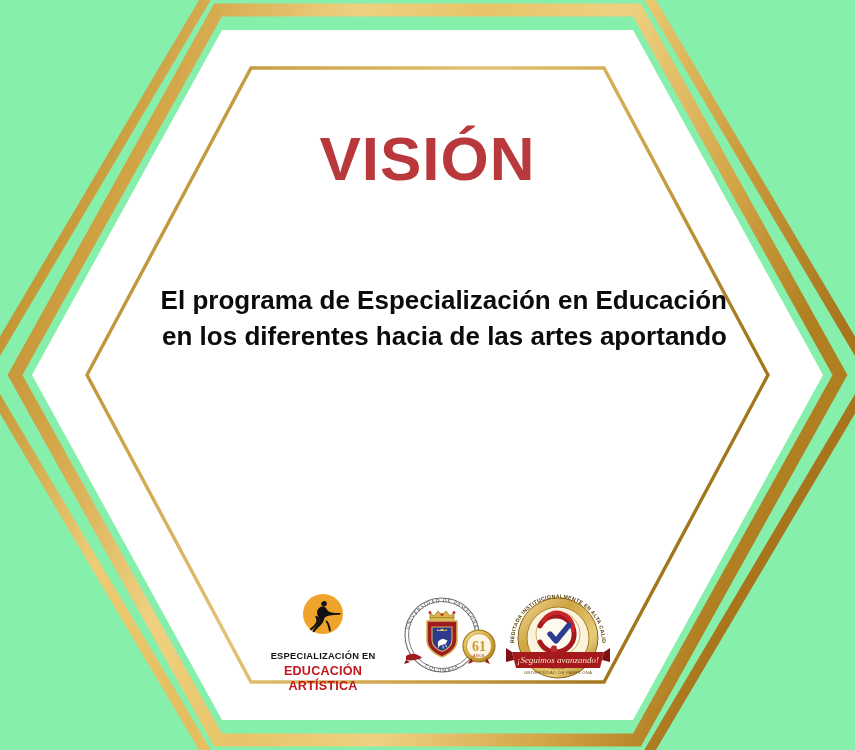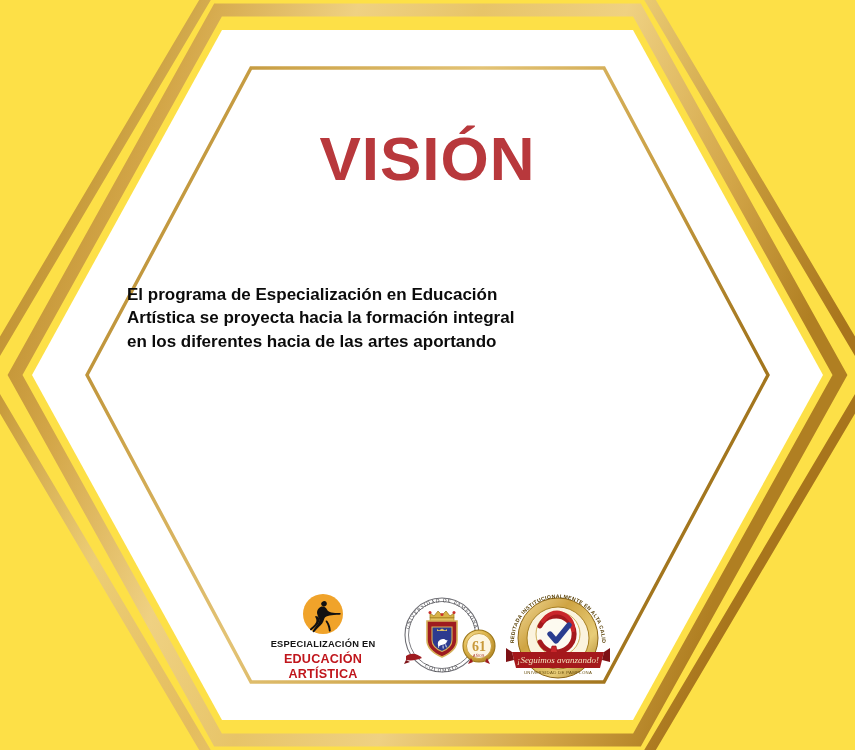--- a/index.html
+++ b/index.html
@@ -11,21 +11,21 @@
     width: 855px;
     height: 750px;
     overflow: hidden;
     font-family: "Liberation Sans", sans-serif;
     background: #b32f33;
   }
   #poster {
     position: relative;
     width: 855px;
     height: 750px;
-    background: #fde047;
+    background: #86efac;
     overflow: hidden;
   }
   #frame-svg {
     position: absolute;
     left: 0;
     top: 0;
     width: 855px;
     height: 750px;
   }
   
@@ -46,22 +46,22 @@
     font-weight: bold;
     letter-spacing: 1px;
     color: #b8383c;
     line-height: 1.0;
   }
   #body-text {
     position: absolute;
     left: 127px;
     top: 283px;
     width: 600px;
-    text-align: left;
-    font-size: 17px;
+    text-align: right;
+    font-size: 26px;
     font-weight: bold;
     color: #0b0b0b;
     line-height: 1.37;
   }
   #body-text .ln {
     display: block;
     white-space: nowrap;
   }
   
   #logo-row {
@@ -85,21 +85,21 @@
     width: 150px;
     height: 44px;
     position: relative;
   }
   #logo-ea .cap1 {
     font-size: 9.3px;
     font-weight: bold;
     color: #141414;
     letter-spacing: 0.25px;
     line-height: 1.2;
-    margin-top: 1px;
+    margin-top: 13px;
   }
   #logo-ea .cap2 {
     font-size: 12.6px;
     font-weight: bold;
     color: #c0161c;
     letter-spacing: 0.2px;
     line-height: 1.2;
     margin-top: 2px;
   }
   
@@ -169,21 +169,20 @@
 
     <polygon points="251,68 604,68 768,375 604,682 251,682 87,375" fill="none" stroke="url(#goldThin)" stroke-width="3.4"></polygon>
   </svg>
 
   <div id="content">
 
     <div id="title">VISIÓN</div>
 
     <div id="body-text">
       <span class="ln">El programa de Especialización en Educación</span>
-      <span class="ln">Artística se proyecta hacia la formación integral</span>
       <span class="ln">en los diferentes hacia de las artes aportando</span>
     </div>
 
     <div id="logo-row">
 
       <div class="logo" id="logo-ea">
         <div class="mark">
           <svg width="150" height="44" viewBox="0 0 150 44">
             <circle cx="75" cy="20" r="20" fill="#f0a32a"></circle>
             <g fill="#111111">

